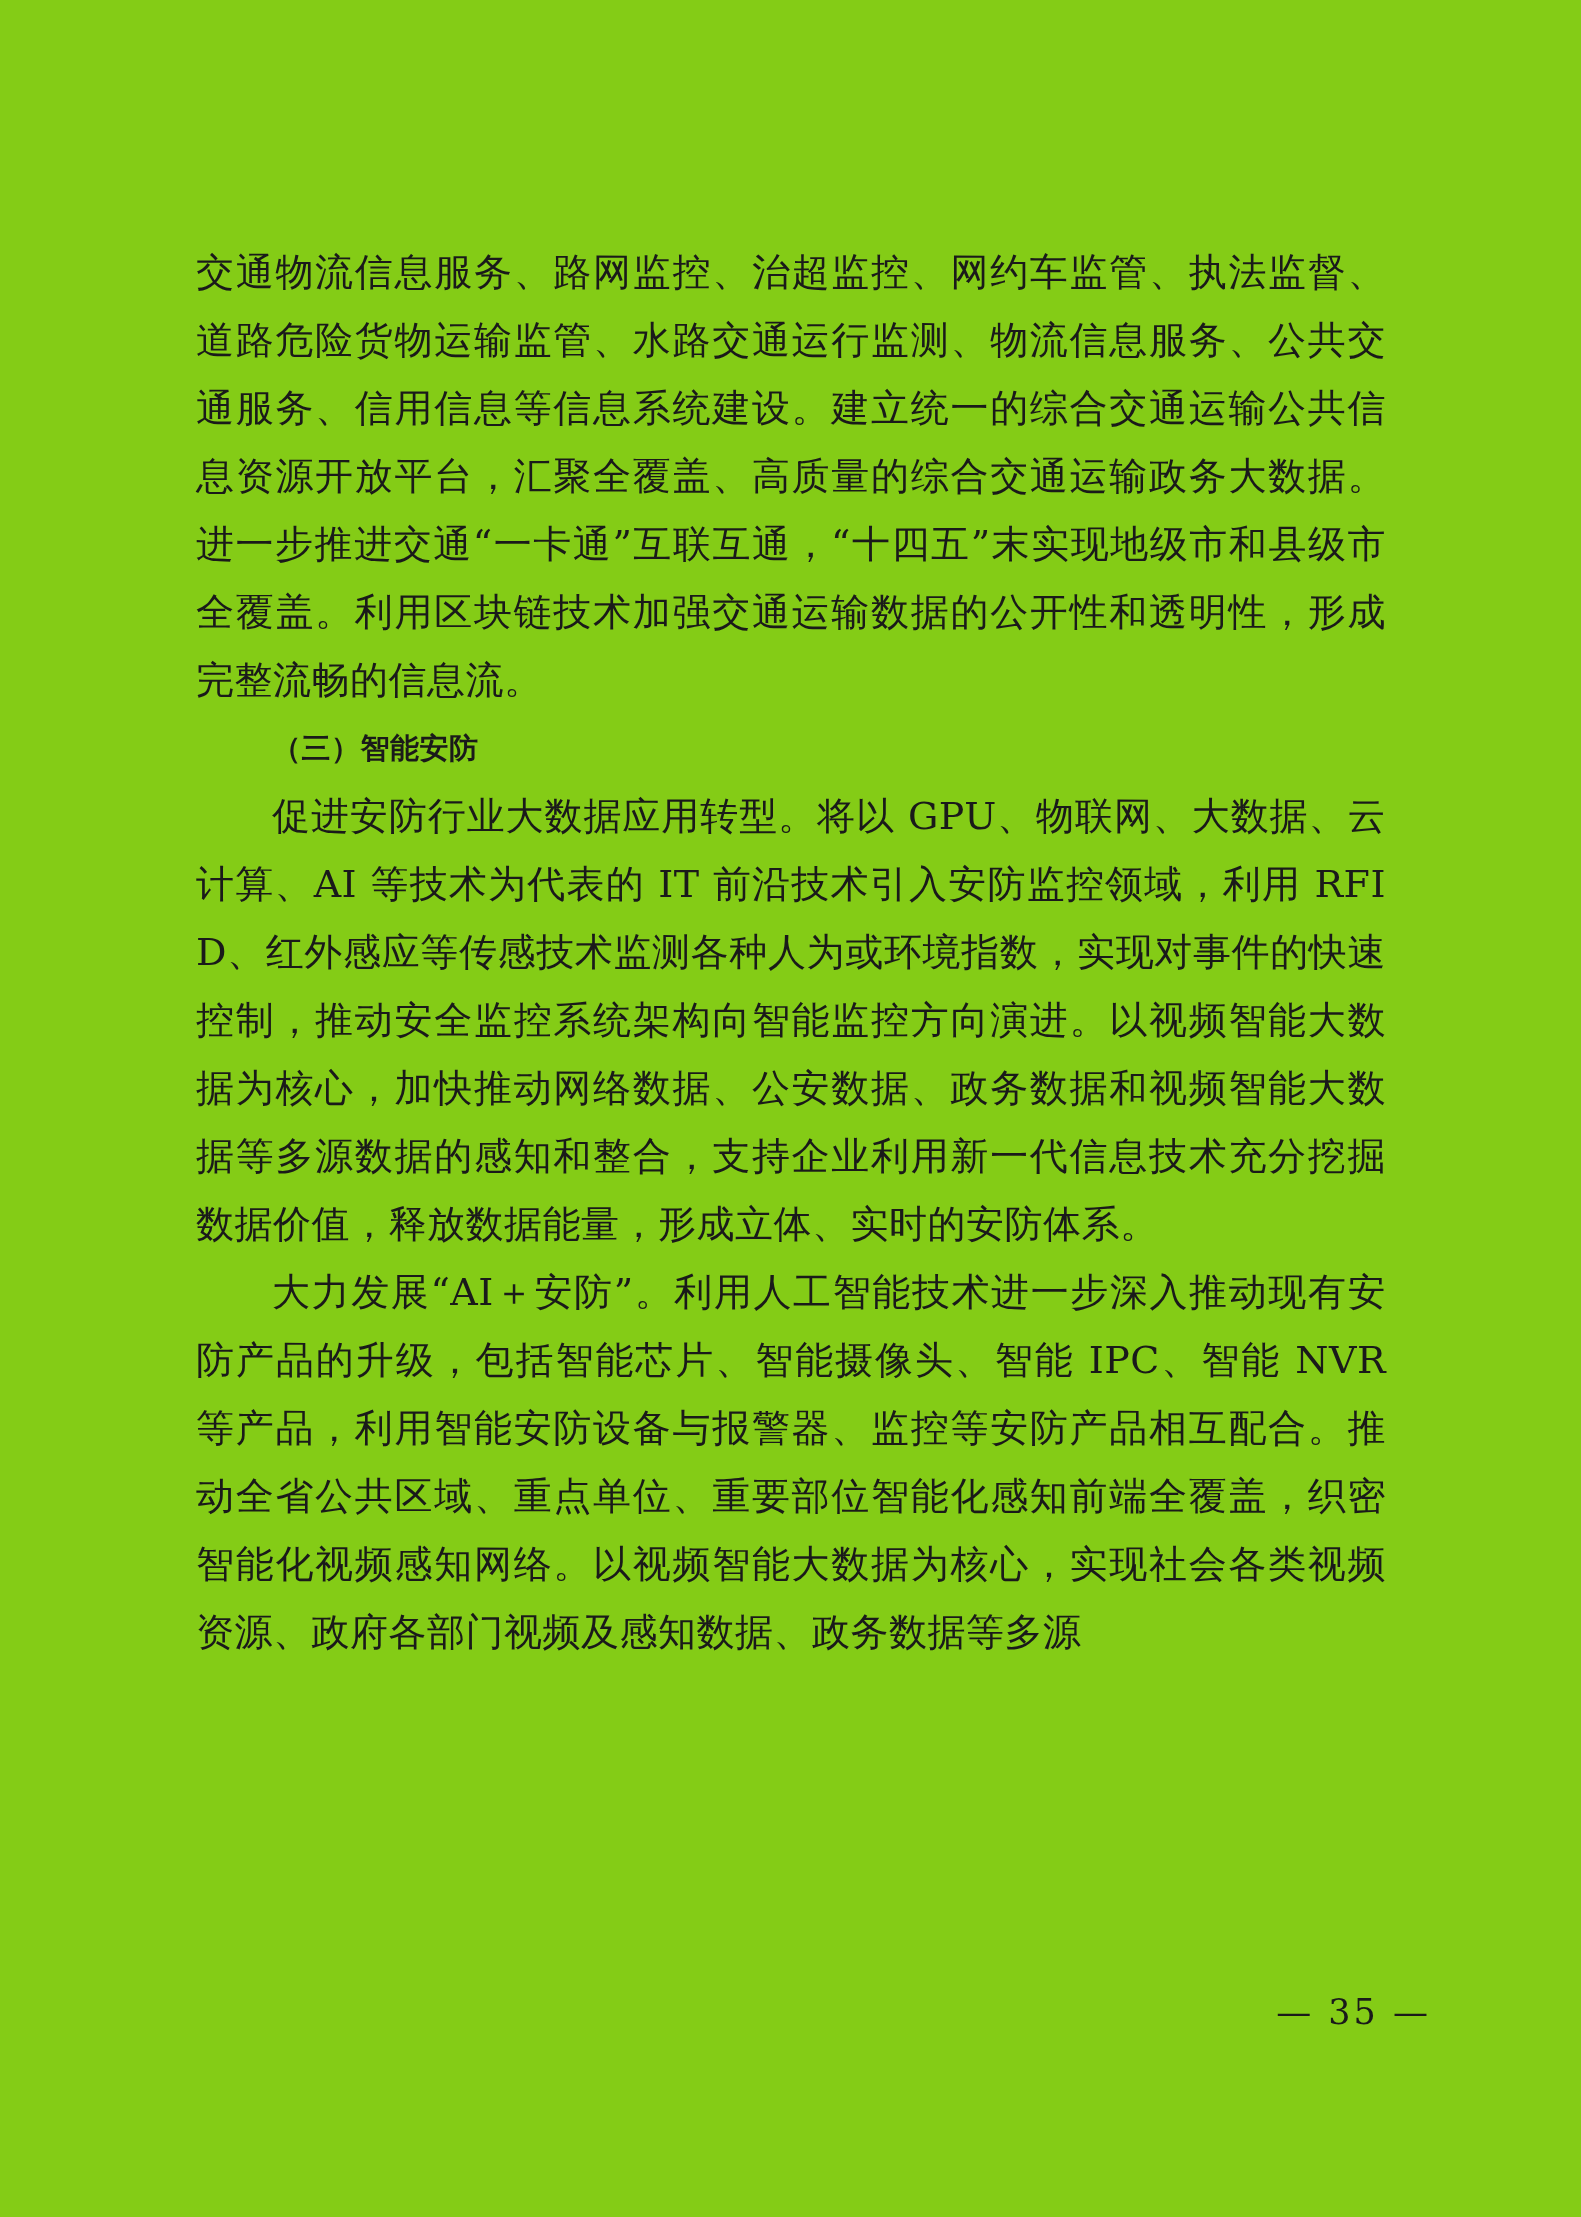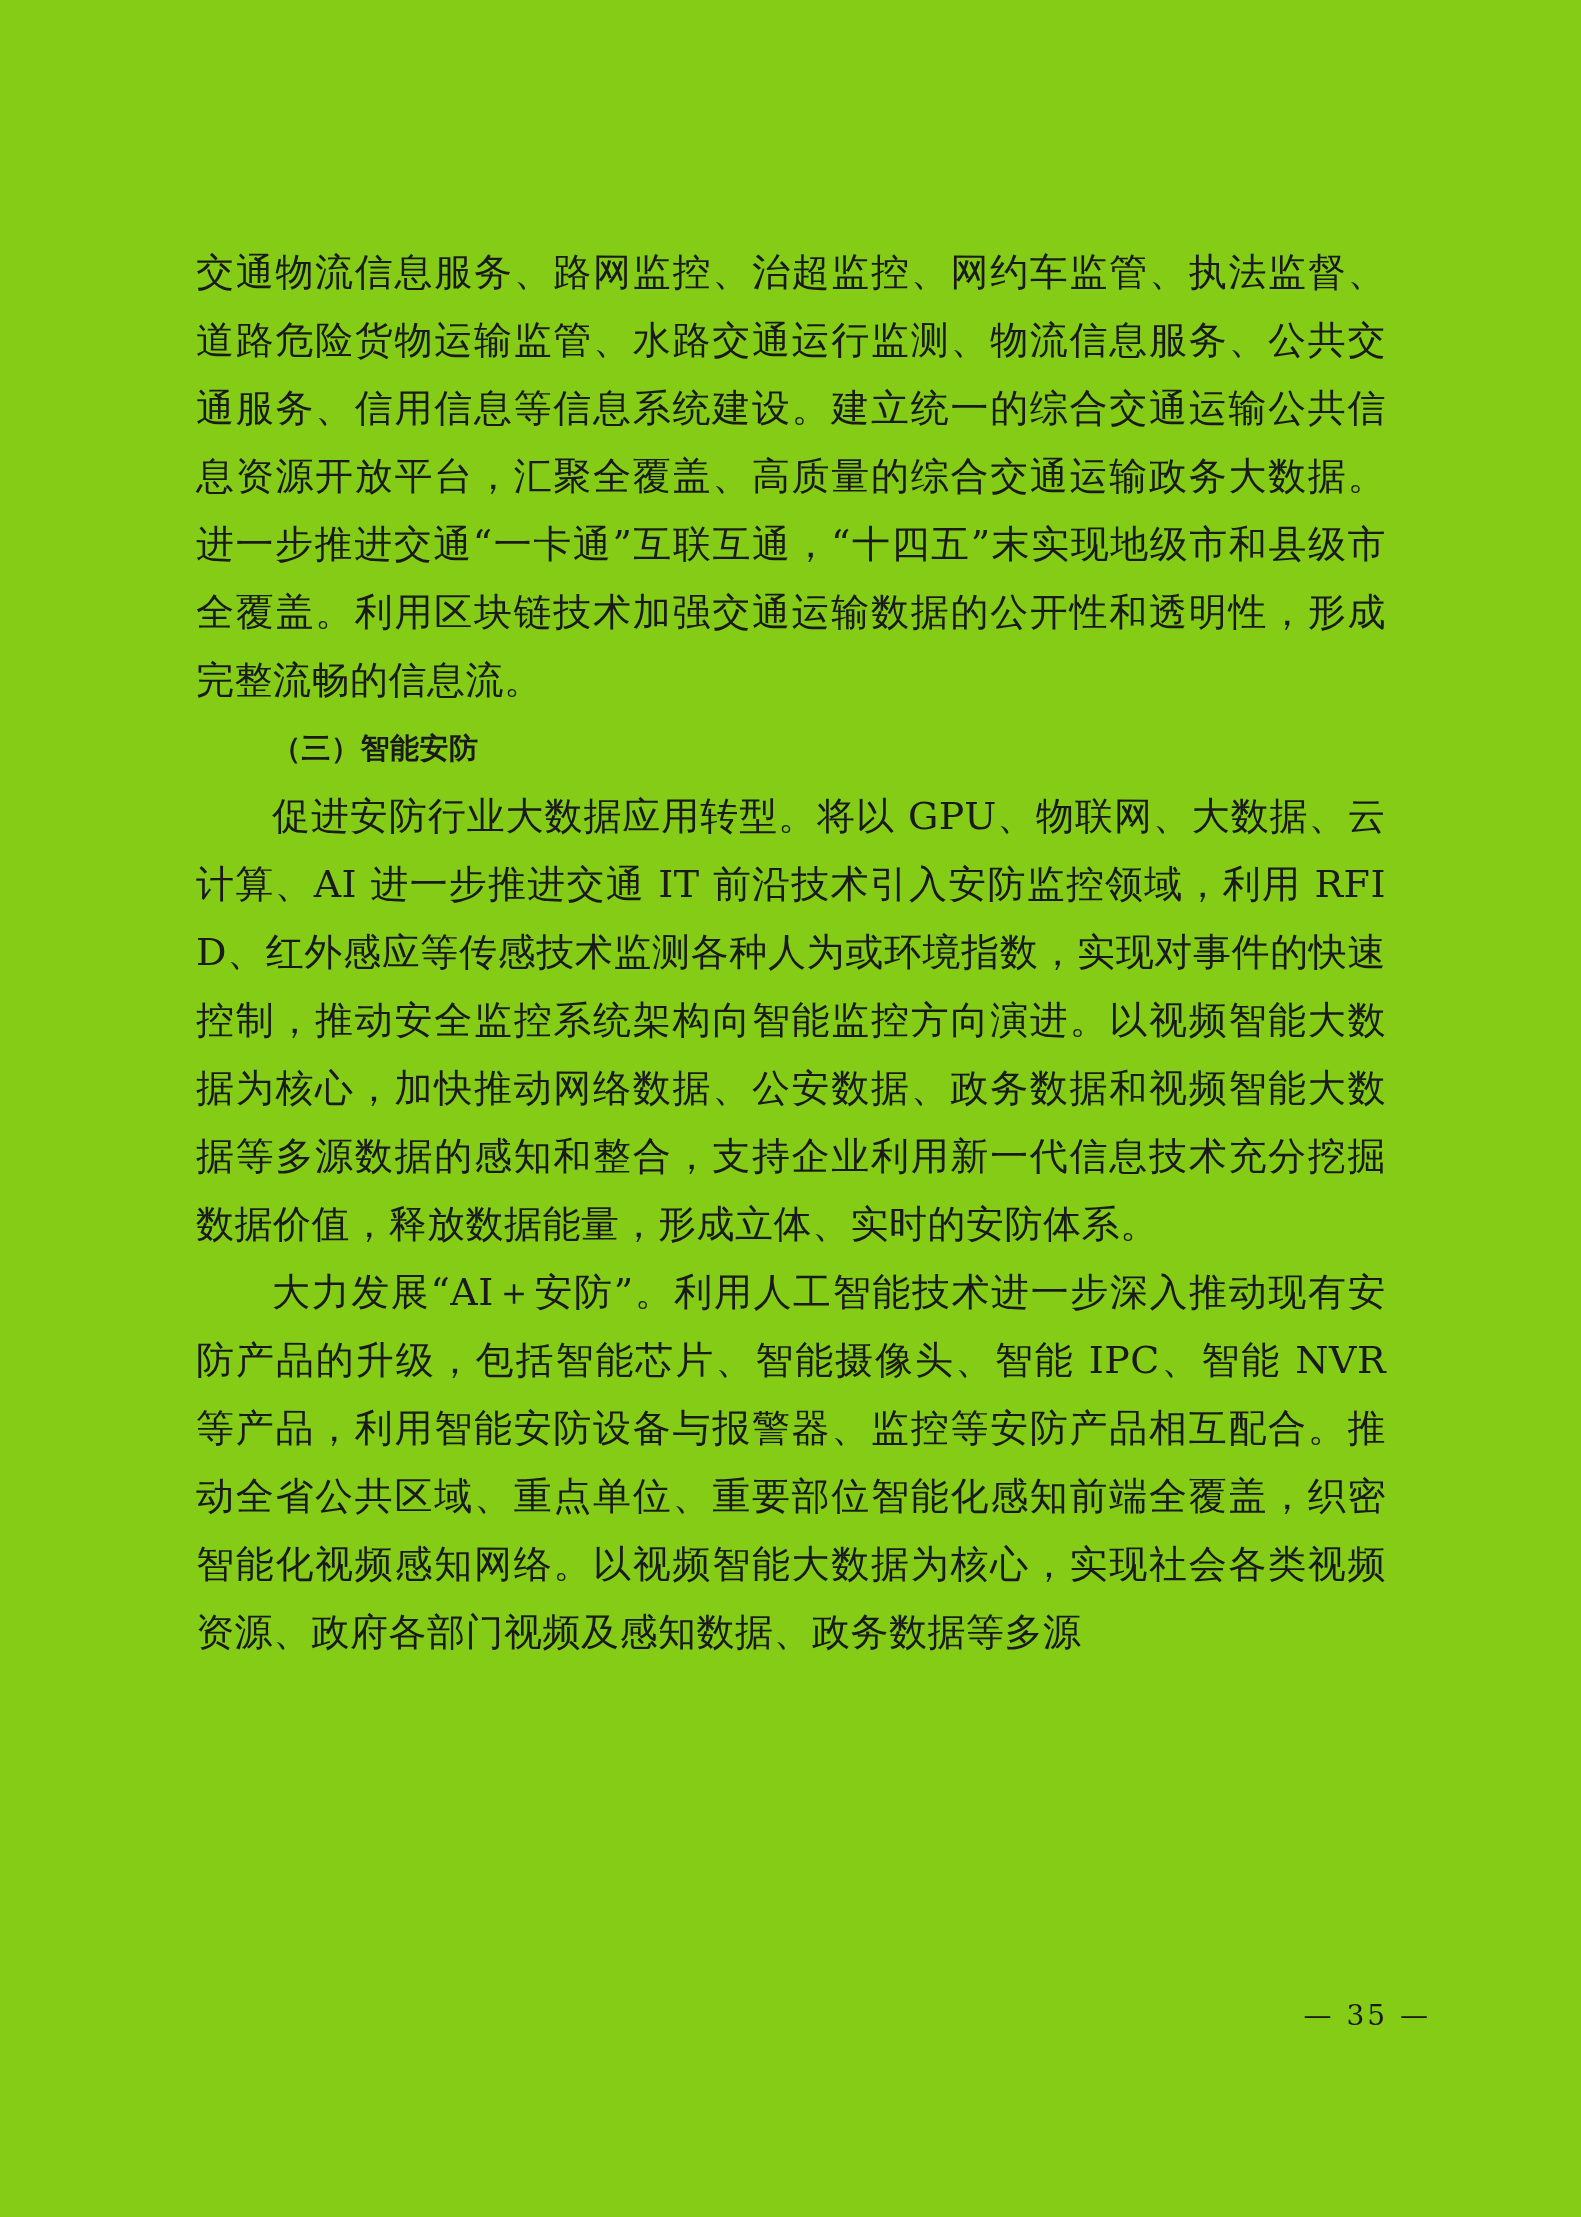--- a/index.html
+++ b/index.html
@@ -45,35 +45,35 @@
     margin: 0;
     letter-spacing: 0.5px;
   }
   .page-number {
     position: absolute;
     left: 0;
     right: 150px;
     bottom: 185px;
     text-align: right;
     font-family: "DejaVu Serif", "Liberation Serif", serif;
-    font-size: 28px;
+    font-size: 35px;
     color: #1a1a1a;
     letter-spacing: 3px;
   }
 </style>
 </head>
 <body>
 
 <div class="page">
   <div class="content">
 
     <p class="para">交通物流信息服务、路网监控、治超监控、网约车监管、执法监督、道路危险货物运输监管、水路交通运行监测、物流信息服务、公共交通服务、信用信息等信息系统建设。建立统一的综合交通运输公共信息资源开放平台，汇聚全覆盖、高质量的综合交通运输政务大数据。进一步推进交通“一卡通”互联互通，“十四五”末实现地级市和县级市全覆盖。利用区块链技术加强交通运输数据的公开性和透明性，形成完整流畅的信息流。</p>
 
     <p class="heading">（三）智能安防</p>
 
-    <p class="para indent">促进安防行业大数据应用转型。将以 GPU、物联网、大数据、云计算、AI 进一步推进交通 IT 前沿技术引入安防监控领域，利用 RFID、红外感应等传感技术监测各种人为或环境指数，实现对事件的快速控制，推动安全监控系统架构向智能监控方向演进。以视频智能大数据为核心，加快推动网络数据、公安数据、政务数据和视频智能大数据等多源数据的感知和整合，支持企业利用新一代信息技术充分挖掘数据价值，释放数据能量，形成立体、实时的安防体系。</p>
+    <p class="para indent">促进安防行业大数据应用转型。将以 GPU、物联网、大数据、云计算、AI 等技术为代表的 IT 前沿技术引入安防监控领域，利用 RFID、红外感应等传感技术监测各种人为或环境指数，实现对事件的快速控制，推动安全监控系统架构向智能监控方向演进。以视频智能大数据为核心，加快推动网络数据、公安数据、政务数据和视频智能大数据等多源数据的感知和整合，支持企业利用新一代信息技术充分挖掘数据价值，释放数据能量，形成立体、实时的安防体系。</p>
 
     <p class="para indent">大力发展“AI＋安防”。利用人工智能技术进一步深入推动现有安防产品的升级，包括智能芯片、智能摄像头、智能 IPC、智能 NVR 等产品，利用智能安防设备与报警器、监控等安防产品相互配合。推动全省公共区域、重点单位、重要部位智能化感知前端全覆盖，织密智能化视频感知网络。以视频智能大数据为核心，实现社会各类视频资源、政府各部门视频及感知数据、政务数据等多源</p>
 
   </div>
 
   <div class="page-number">— 35 —</div>
 </div>
 
 </body></html>

